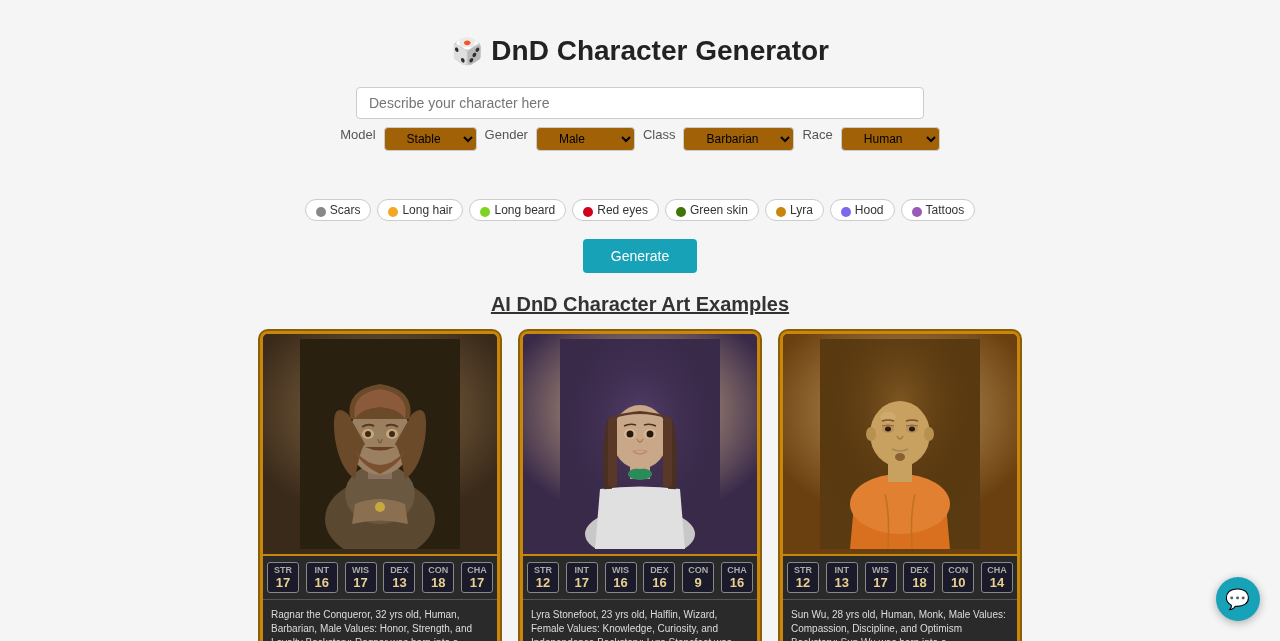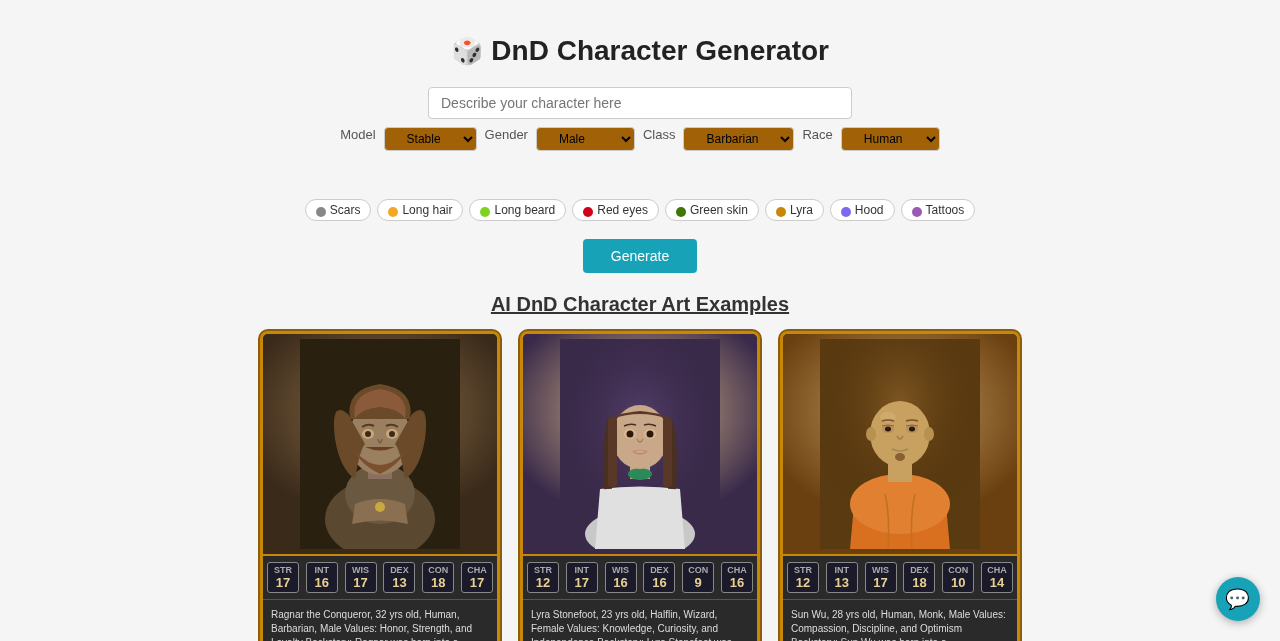--- a/index.html
+++ b/index.html
@@ -31,21 +31,21 @@
       font-size: 26px;
     }
     .input-section {
       display: flex;
       flex-direction: column;
       align-items: center;
       gap: 8px;
       margin-top: 10px;
     }
     .describe-input {
-      width: 424px;
+      width: 568px;
       padding: 7px 12px;
       border: 1px solid #ccc;
       border-radius: 4px;
       font-size: 14px;
       color: #888;
     }
     .controls-row {
       display: flex;
       align-items: flex-start;
       gap: 8px;

